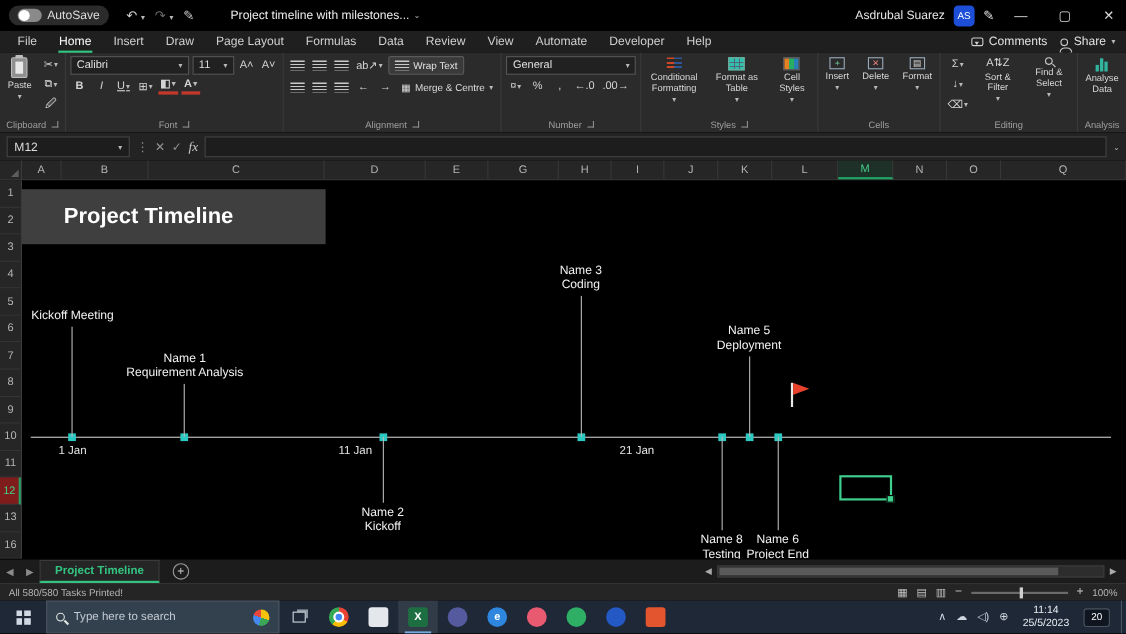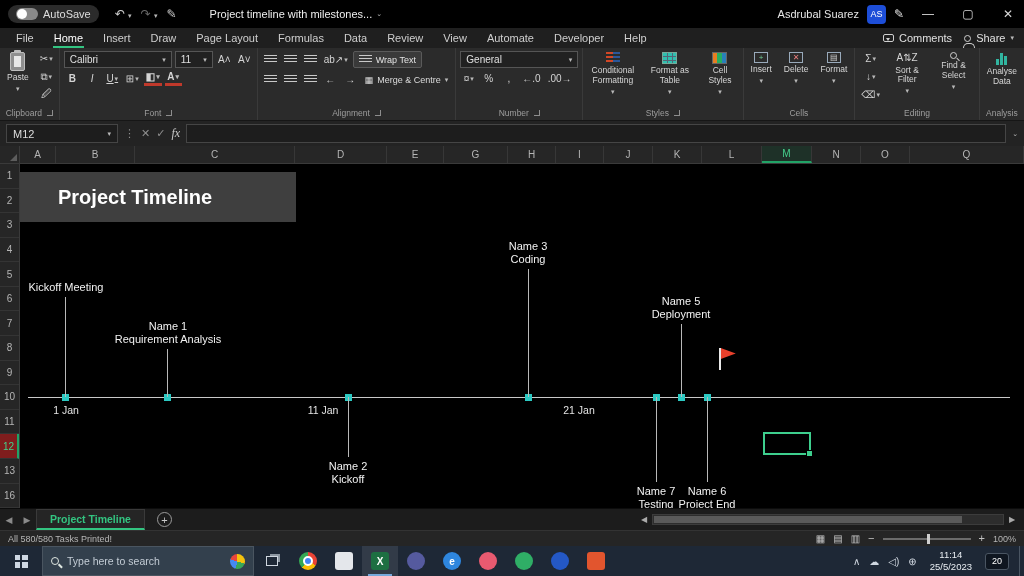--- a/index.html
+++ b/index.html
@@ -519,21 +519,21 @@
           <div class="ms-stem" style="height: 128px; top: 105px;"></div>
           <div class="ms-label" style="top: 76px;">
             <div>Name 3</div>
             <div>Coding</div>
           </div>
         </div>
         <div class="ms" style="left: 63.35%;">
           <div class="ms-marker"></div>
           <div class="ms-stem" style="height: 85px; top: 233px;"></div>
           <div class="ms-label" style="top: 321px;">
-            <div>Name 7</div>
+            <div>Name 8</div>
             <div>Testing</div>
           </div>
         </div>
         <div class="ms" style="left: 65.84%;">
           <div class="ms-marker"></div>
           <div class="ms-stem" style="height: 73px; top: 160px;"></div>
           <div class="ms-label" style="top: 131px;">
             <div>Name 5</div>
             <div>Deployment</div>
           </div>

